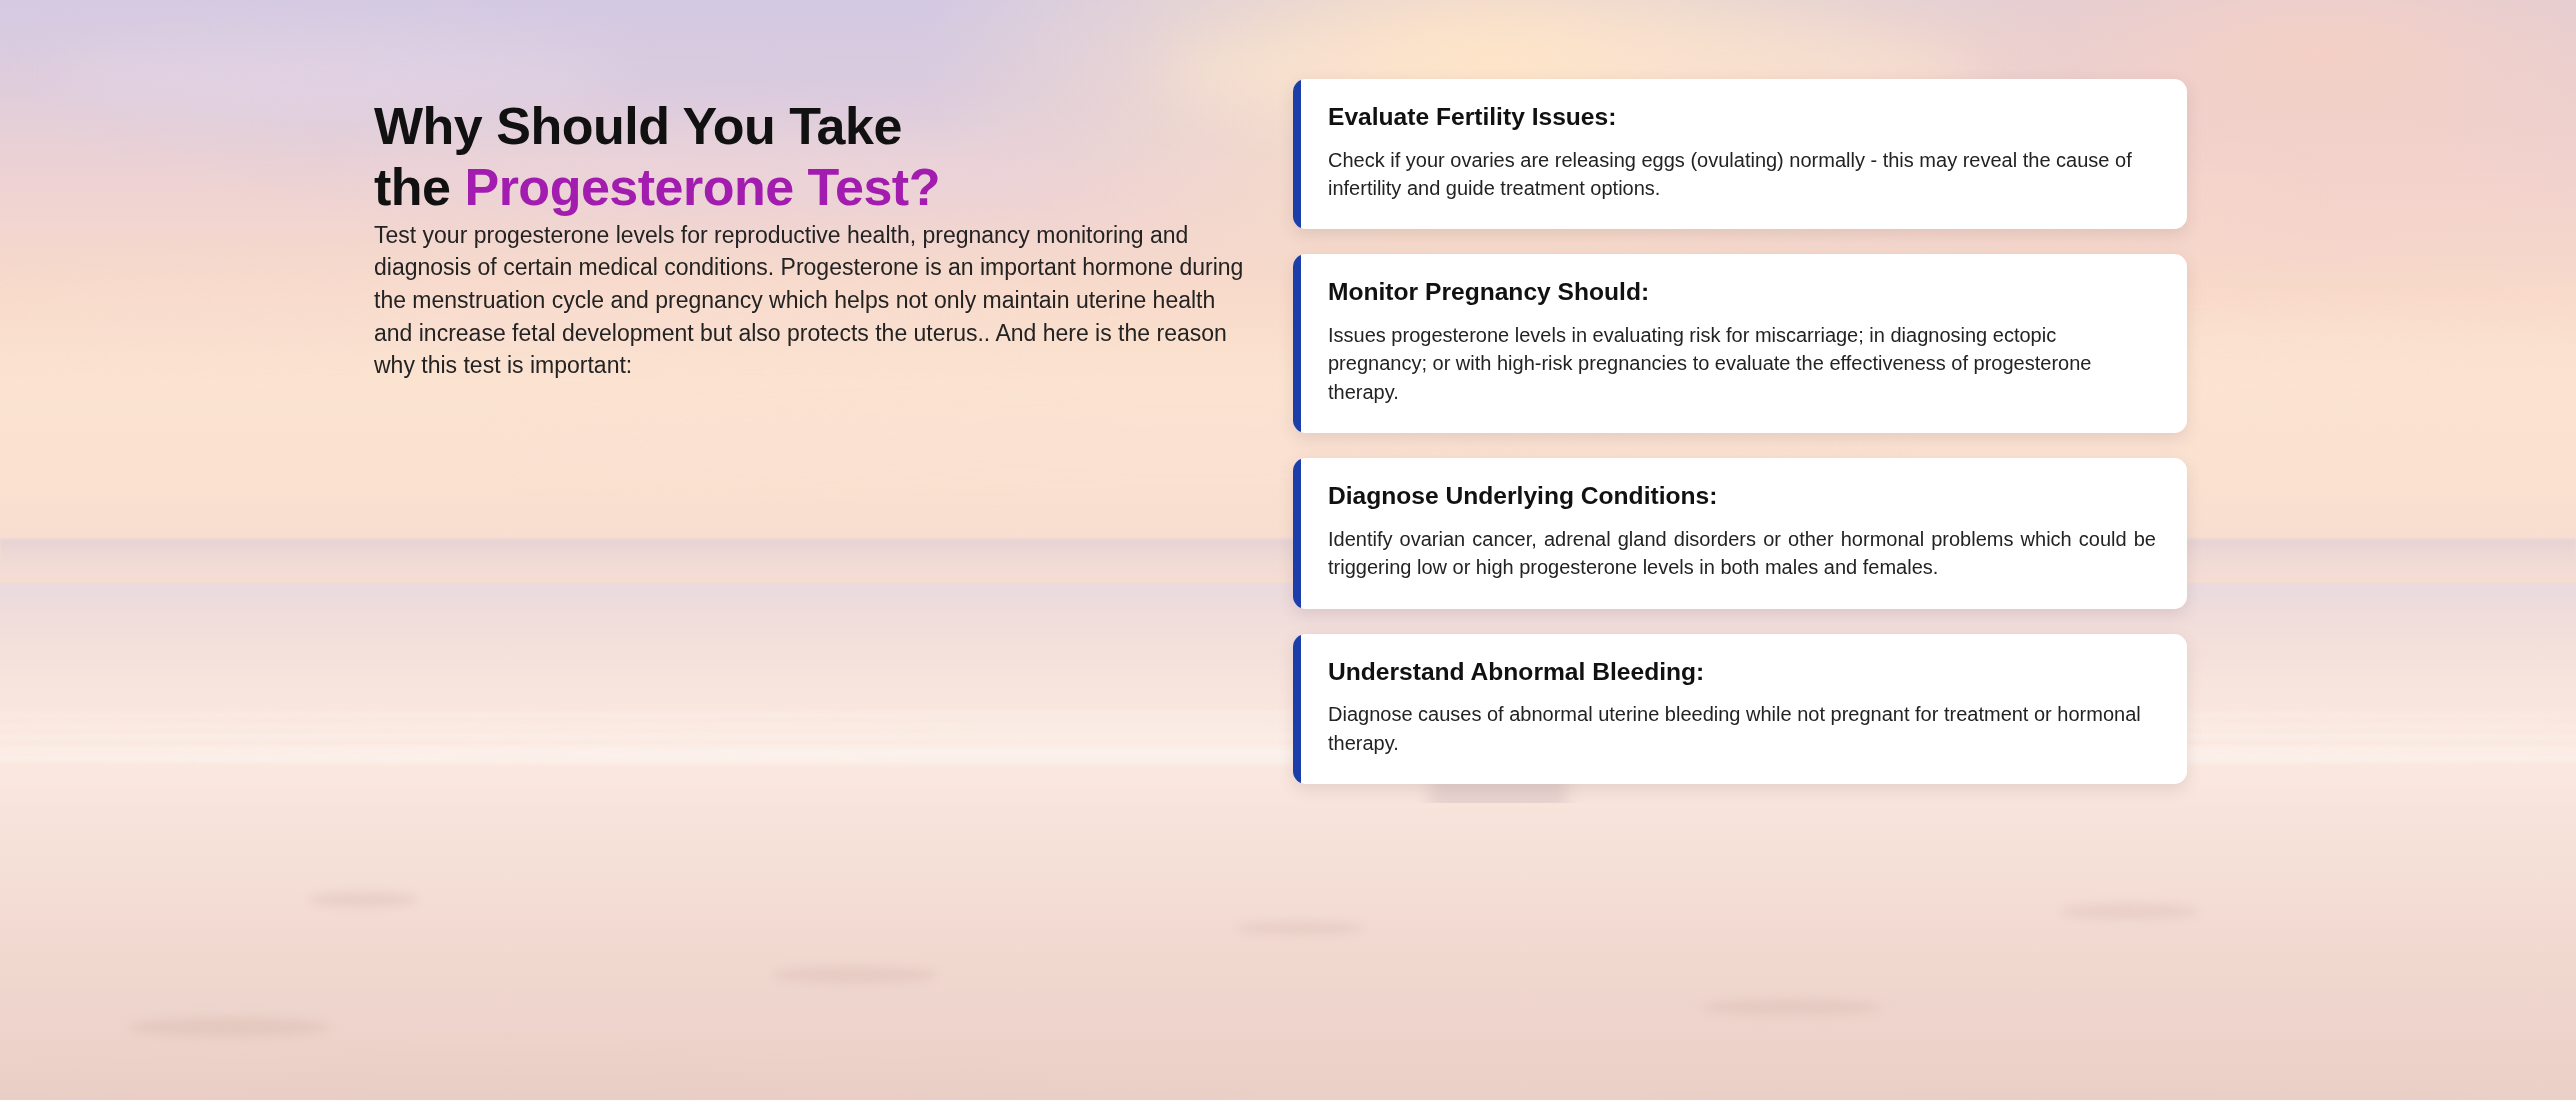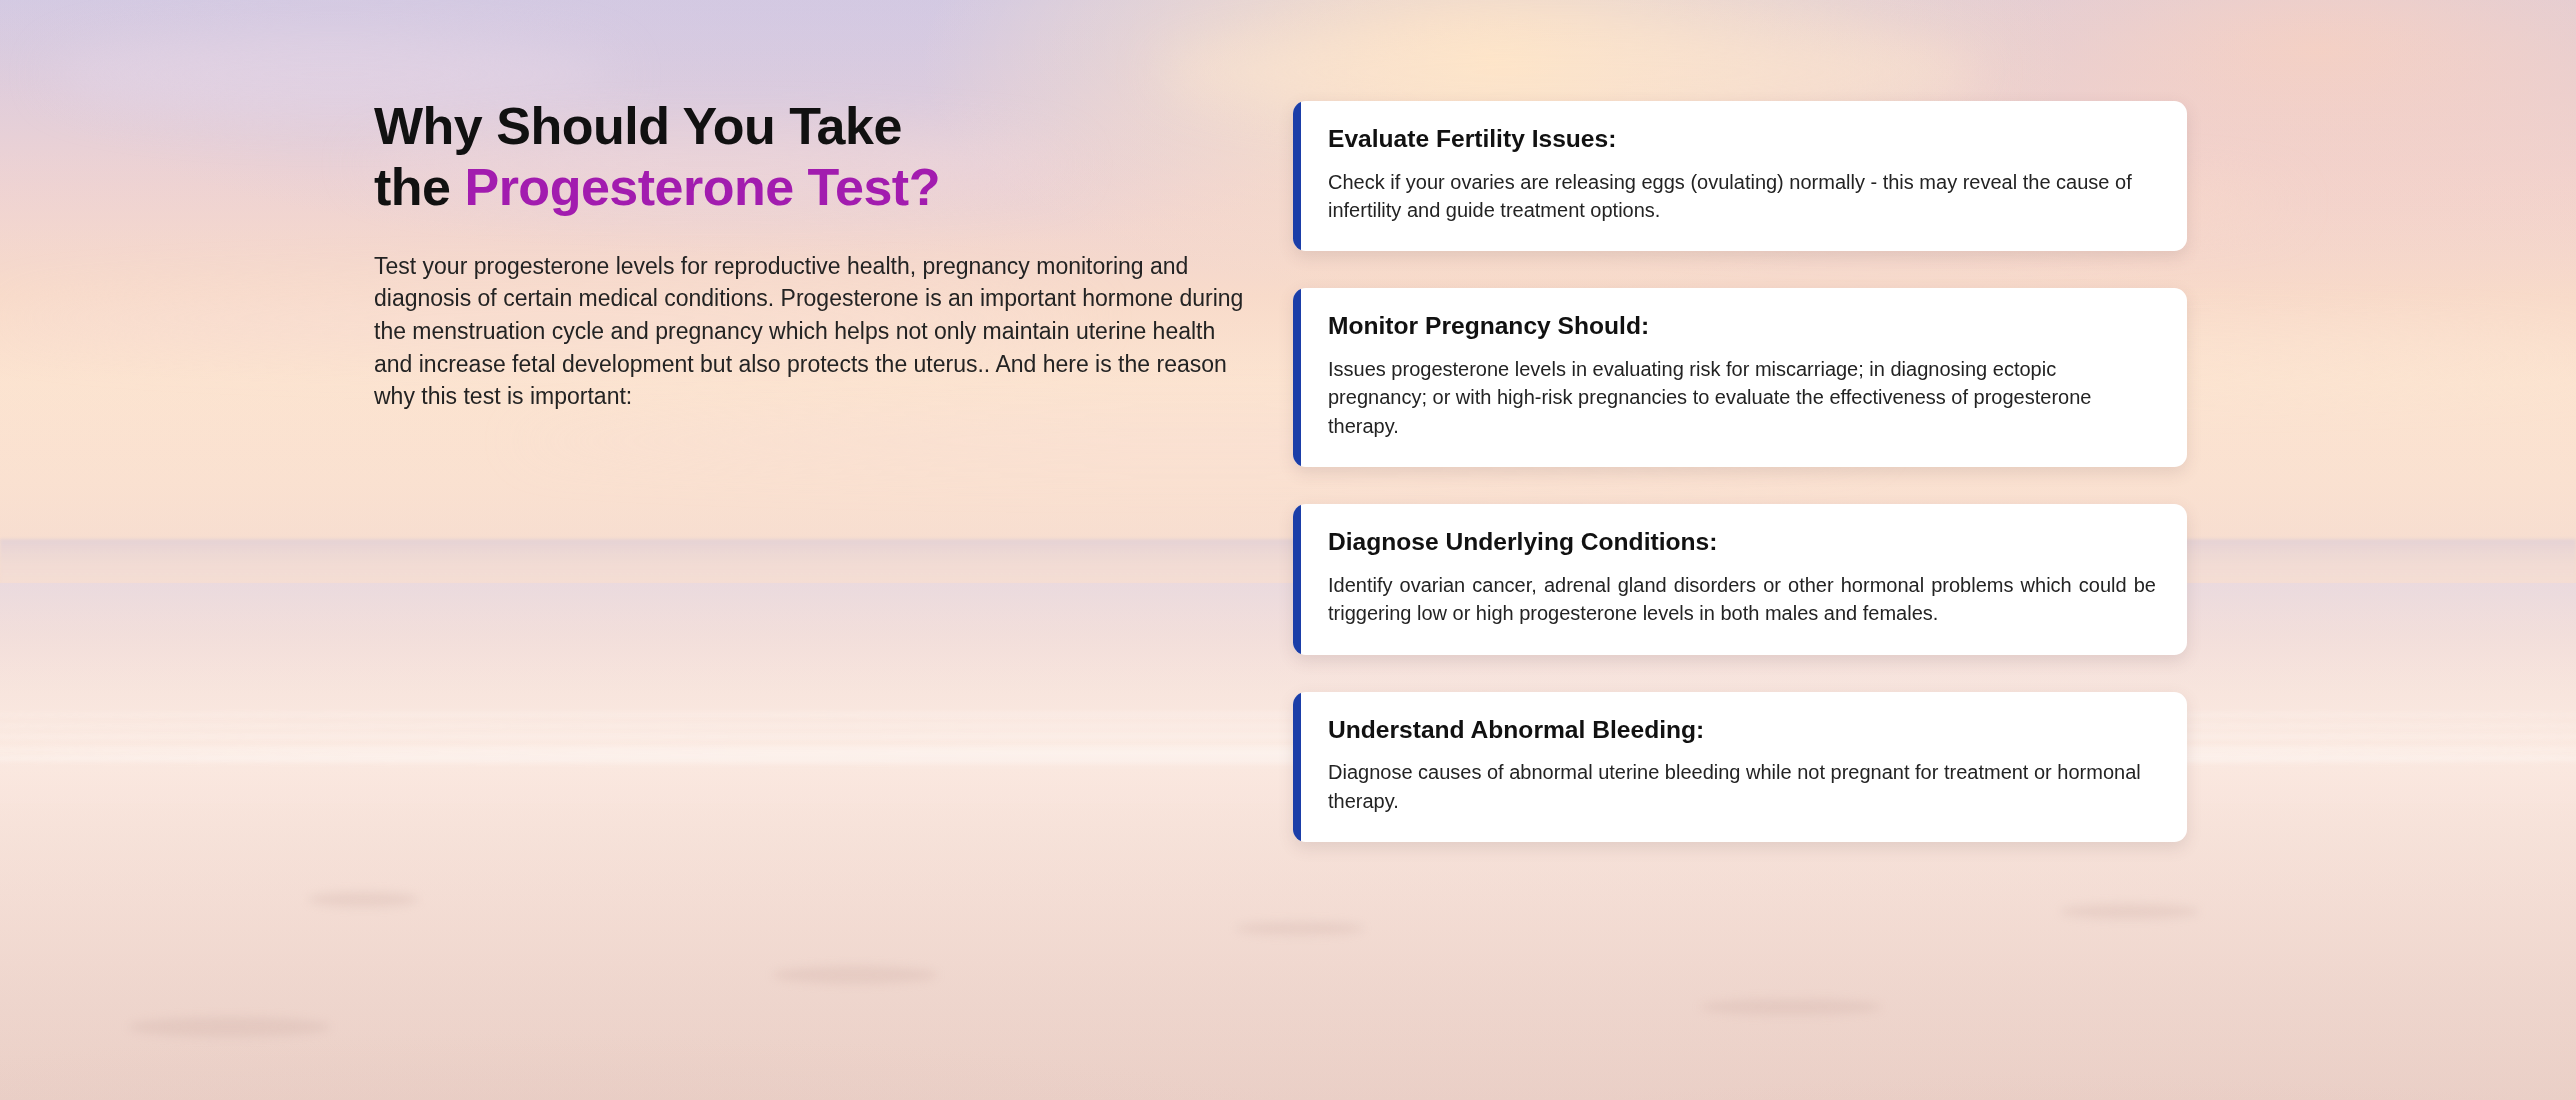--- a/index.html
+++ b/index.html
@@ -166,35 +166,34 @@
   .headline {
     font-size: 52px;
     line-height: 1.18;
     font-weight: bold;
     color: #111111;
     letter-spacing: -0.5px;
   }
   .headline .accent { color: #a21caf; }
 
   .lead {
-    margin-top: 31px;
     font-size: 23px;
     line-height: 1.42;
     color: #232323;
     max-width: 880px;
   }
 
   .right-col {
     position: absolute;
     left: 1293px;
-    top: 101px;
+    top: 79px;
     width: 894px;
     display: flex;
     flex-direction: column;
-    gap: 37px;
+    gap: 25px;
   }
 
   .card {
     position: relative;
     background: #ffffff;
     border-radius: 12.8px;
     padding: 24px 31px 27px 35px;
     box-shadow: 0 5.5px 16.4px rgba(90,60,70,0.13);
     overflow: hidden;
   }

